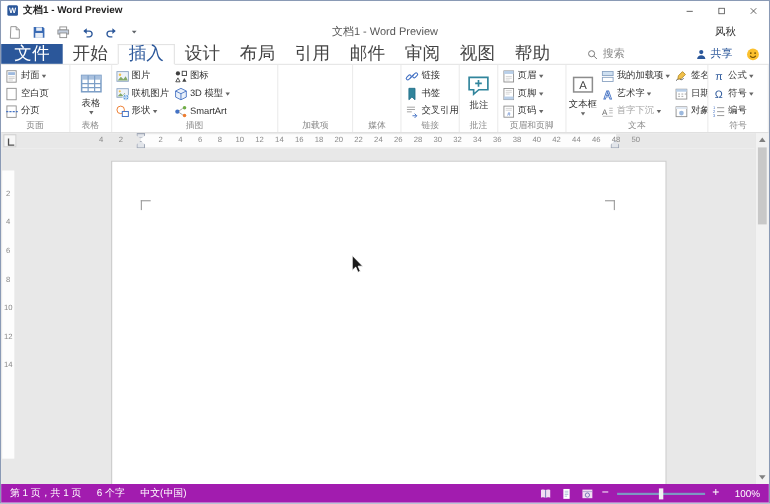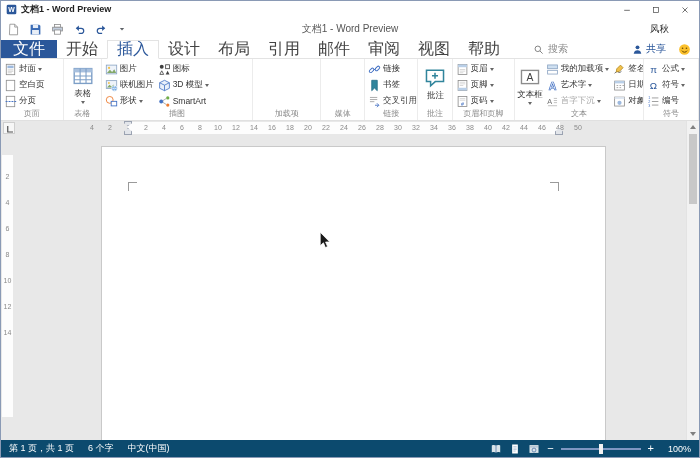--- a/index.html
+++ b/index.html
@@ -73,21 +73,21 @@
 
   
   .scrollbar{position:absolute;right:0;top:120px;bottom:17px;width:13px;background:#f2f2f2;border-left:1px solid #e3e3e3}
   .sb-arrow{height:12px;display:flex;align-items:center;justify-content:center}
   .tri-up{width:0;height:0;border-left:3.5px solid transparent;border-right:3.5px solid transparent;border-bottom:4.5px solid #808080}
   .tri-dn{width:0;height:0;border-left:3.5px solid transparent;border-right:3.5px solid transparent;border-top:4.5px solid #808080}
   .sb-thumb{position:absolute;top:13px;left:2px;right:2px;height:70px;background:#c8c8c8}
   .sb-bottom{position:absolute;bottom:0;left:0;right:0}
 
   
-  .statusbar{position:absolute;left:0;right:0;bottom:0;height:17px;background:#0c4a6e;color:#fff;
+  .statusbar{position:absolute;left:0;right:0;bottom:0;height:17px;background:#a21caf;color:#fff;
              display:flex;align-items:center;gap:14px;padding:0 8px;font-size:9px}
   .sb-right{margin-left:auto;display:flex;align-items:center;gap:7px}
   .viewic{width:12px;height:12px;opacity:.85}
   .viewic.sel{opacity:1}
   .zoom-btn{font-size:11px;line-height:11px}
   .zoom-track{width:80px;height:2px;background:#7e97c2;position:relative}
   .zoom-notch{position:absolute;left:50%;top:-3px;width:1px;height:8px;background:#7e97c2}
   .zoom-thumb{position:absolute;left:50%;top:-4px;width:4px;height:10px;background:#f2f2f2;transform:translateX(-50%)}
   .zoom-label{width:30px;text-align:right;font-size:9px}
 </style>

